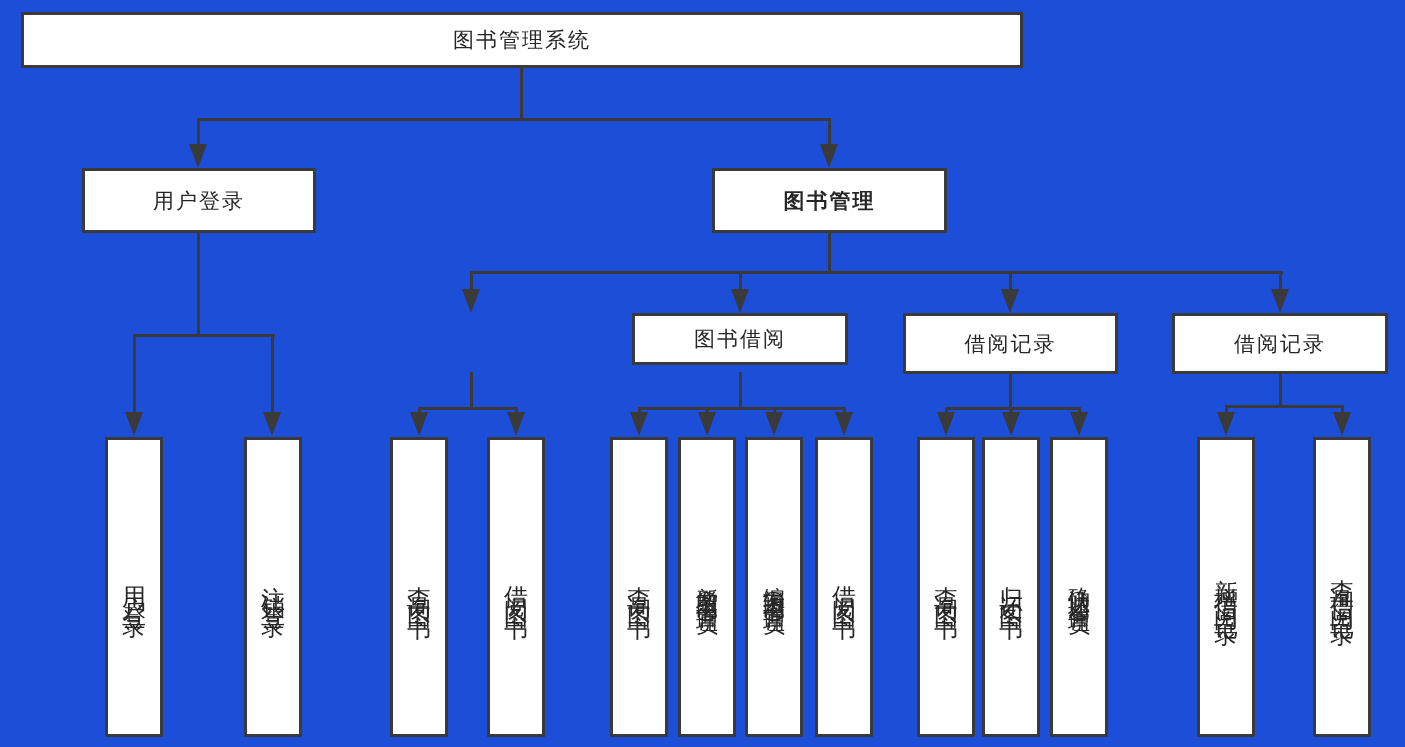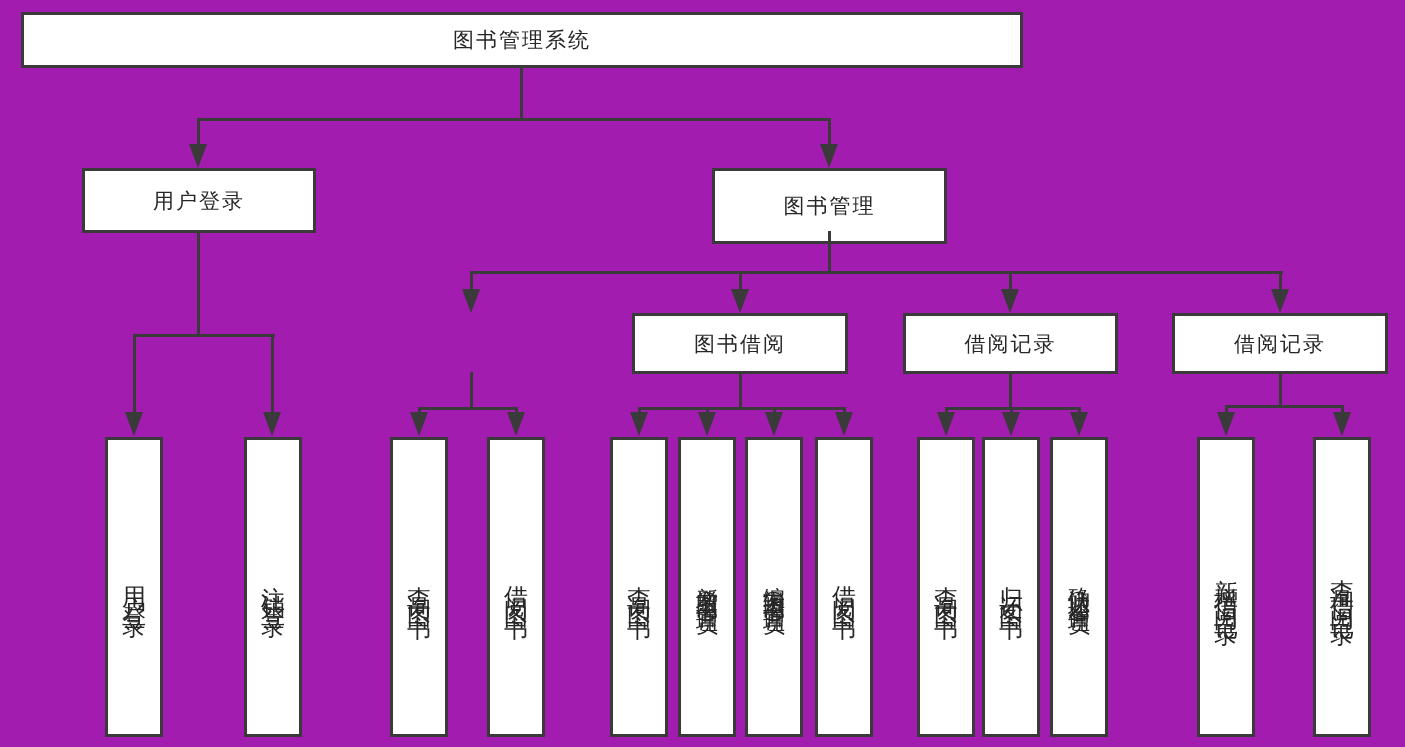--- a/index.html
+++ b/index.html
@@ -1,18 +1,18 @@
 <!DOCTYPE html>
 <html><head>
 <meta charset="utf-8">
 <style>
   :root { --line:#3a3a3a; --txt:#262626; }
   * { margin:0; padding:0; box-sizing:border-box; }
   body { background:#fff; font-family:"Liberation Sans", sans-serif; }
-  .canvas { position:relative; width:1405px; height:747px; background:#a21caf; overflow:hidden; }
+  .canvas { position:relative; width:1405px; height:747px; background:#1d4ed8; overflow:hidden; }
 
   .node {
     position:absolute; border:3px solid var(--line); background:#fff;
     display:flex; align-items:center; justify-content:center;
     color:var(--txt); font-size:21px; letter-spacing:2px;
   }
   .leaf {
     position:absolute; top:437px; width:58px; height:300px;
     border:3px solid var(--line); background:#fff;
     display:flex; align-items:center; justify-content:center;
@@ -43,25 +43,25 @@
 
 <div class="canvas">
 
   <div class="node" style="left:21px; top:12px; width:1002px; height:56px;">
     <span>图书管理系统</span>
   </div>
 
   <div class="node" style="left:82px; top:168px; width:234px; height:65px;">
     <span>用户登录</span>
   </div>
-  <div class="node" style="left:712px; top:168px; width:235px; height:76px;">
+  <div class="node" style="left:712px; top:168px; width:235px; height:65px;font-weight:bold;">
     <span>图书管理</span>
   </div>
 
-  <div class="node" style="left:632px; top:313px; width:216px; height:61px;">
+  <div class="node" style="left:632px; top:313px; width:216px; height:52px;">
     <span>图书借阅</span>
   </div>
   <div class="node" style="left:903px; top:313px; width:215px; height:61px;">
     <span>借阅记录</span>
   </div>
   <div class="node" style="left:1172px; top:313px; width:216px; height:61px;">
     <span>借阅记录</span>
   </div>
 
   <div class="leaf" style="left:105px;">

